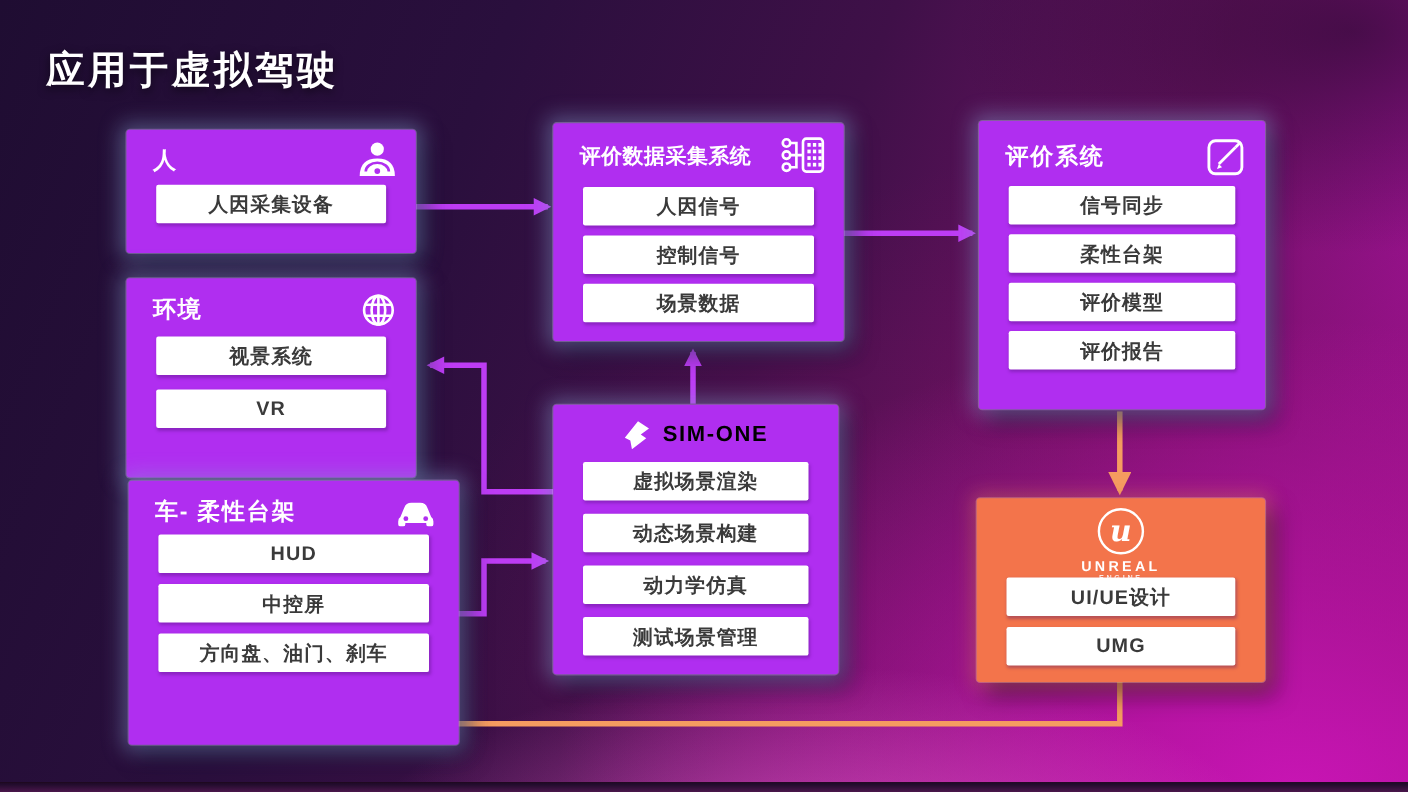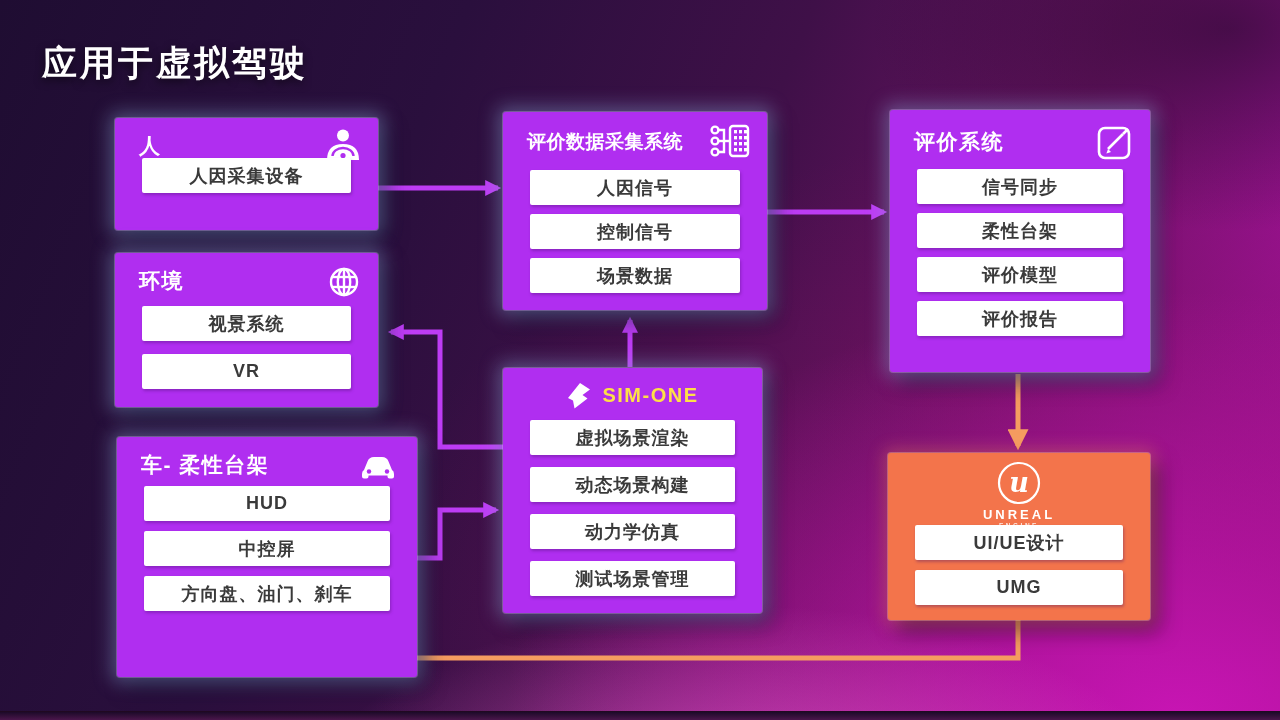--- a/index.html
+++ b/index.html
@@ -29,21 +29,21 @@
   .ptitle.small{font-size:19px;top:17px;letter-spacing:.5px;}
   .picon{position:absolute;right:16px;top:10px;line-height:0;}
   .items{position:absolute;left:27px;right:27px;}
   .item{
     background:#fff;border-radius:2px;height:35px;display:flex;align-items:center;justify-content:center;
     color:#3a3a3a;font-size:18px;font-weight:700;letter-spacing:1px;
     box-shadow:1px 2px 3px rgba(70,15,105,.35);white-space:nowrap;
   }
   .item + .item{margin-top:var(--gap,10px);}
   .sim-header{position:absolute;top:13px;left:0;right:0;display:flex;justify-content:center;align-items:center;gap:9px;}
-  .sim-title{color:#fde047;font-size:20px;font-weight:700;letter-spacing:1.5px;}
+  .sim-title{color:#000000;font-size:20px;font-weight:700;letter-spacing:1.5px;}
   .unreal-logo{position:absolute;top:7px;left:0;right:0;display:flex;flex-direction:column;align-items:center;line-height:1;}
   .unreal-word{color:#fff;font-size:13px;font-weight:800;letter-spacing:3px;margin-top:2px;}
   .unreal-sub{color:rgba(255,255,255,.85);font-size:6.5px;font-weight:700;letter-spacing:2.5px;margin-top:2px;}
   .arrows{position:absolute;left:0;top:0;pointer-events:none;}
   .bottom-strip{
     position:absolute;left:0;bottom:0;width:1280px;height:8px;
     background:linear-gradient(to bottom,#1c0a28,#4a164b);
     border-top:1px solid rgba(0,0,0,.55);
   }
 </style>
@@ -75,26 +75,26 @@
   <div class="panel" style="left:115px;top:118px;width:263px;height:112px;">
     <div class="ptitle">人</div>
     <span class="picon">
       <svg width="38" height="32" viewBox="0 0 38 32">
         <circle cx="19" cy="7.5" r="6" fill="#fff"></circle>
         <path d="M3 32 Q3 16 19 16 Q35 16 35 32 Z" fill="#fff"></path>
         <path d="M8.5 28 a10.5 8 0 0 1 21 0" fill="none" stroke="#b02ef0" stroke-width="2.4"></path>
         <circle cx="19" cy="27.5" r="2.6" fill="#b02ef0"></circle>
       </svg>
     </span>
-    <div class="items" style="top:40px;">
+    <div class="items" style="top:50px;">
       <div class="item">人因采集设备</div>
     </div>
   </div>
 
-  <div class="panel" style="left:115px;top:253px;width:263px;height:154px;">
+  <div class="panel" style="left:115px;top:253px;width:263px;height:181px;">
     <div class="ptitle">环境</div>
     <span class="picon" style="top:11px;">
       <svg width="36" height="36" viewBox="0 0 36 36" fill="none" stroke="#fff" stroke-width="2.4">
         <circle cx="18" cy="18" r="13"></circle>
         <ellipse cx="18" cy="18" rx="6.2" ry="13"></ellipse>
         <line x1="18" y1="5" x2="18" y2="31"></line>
         <line x1="5.6" y1="13" x2="30.4" y2="13"></line>
         <line x1="5.6" y1="23" x2="30.4" y2="23"></line>
       </svg>
     </span>

